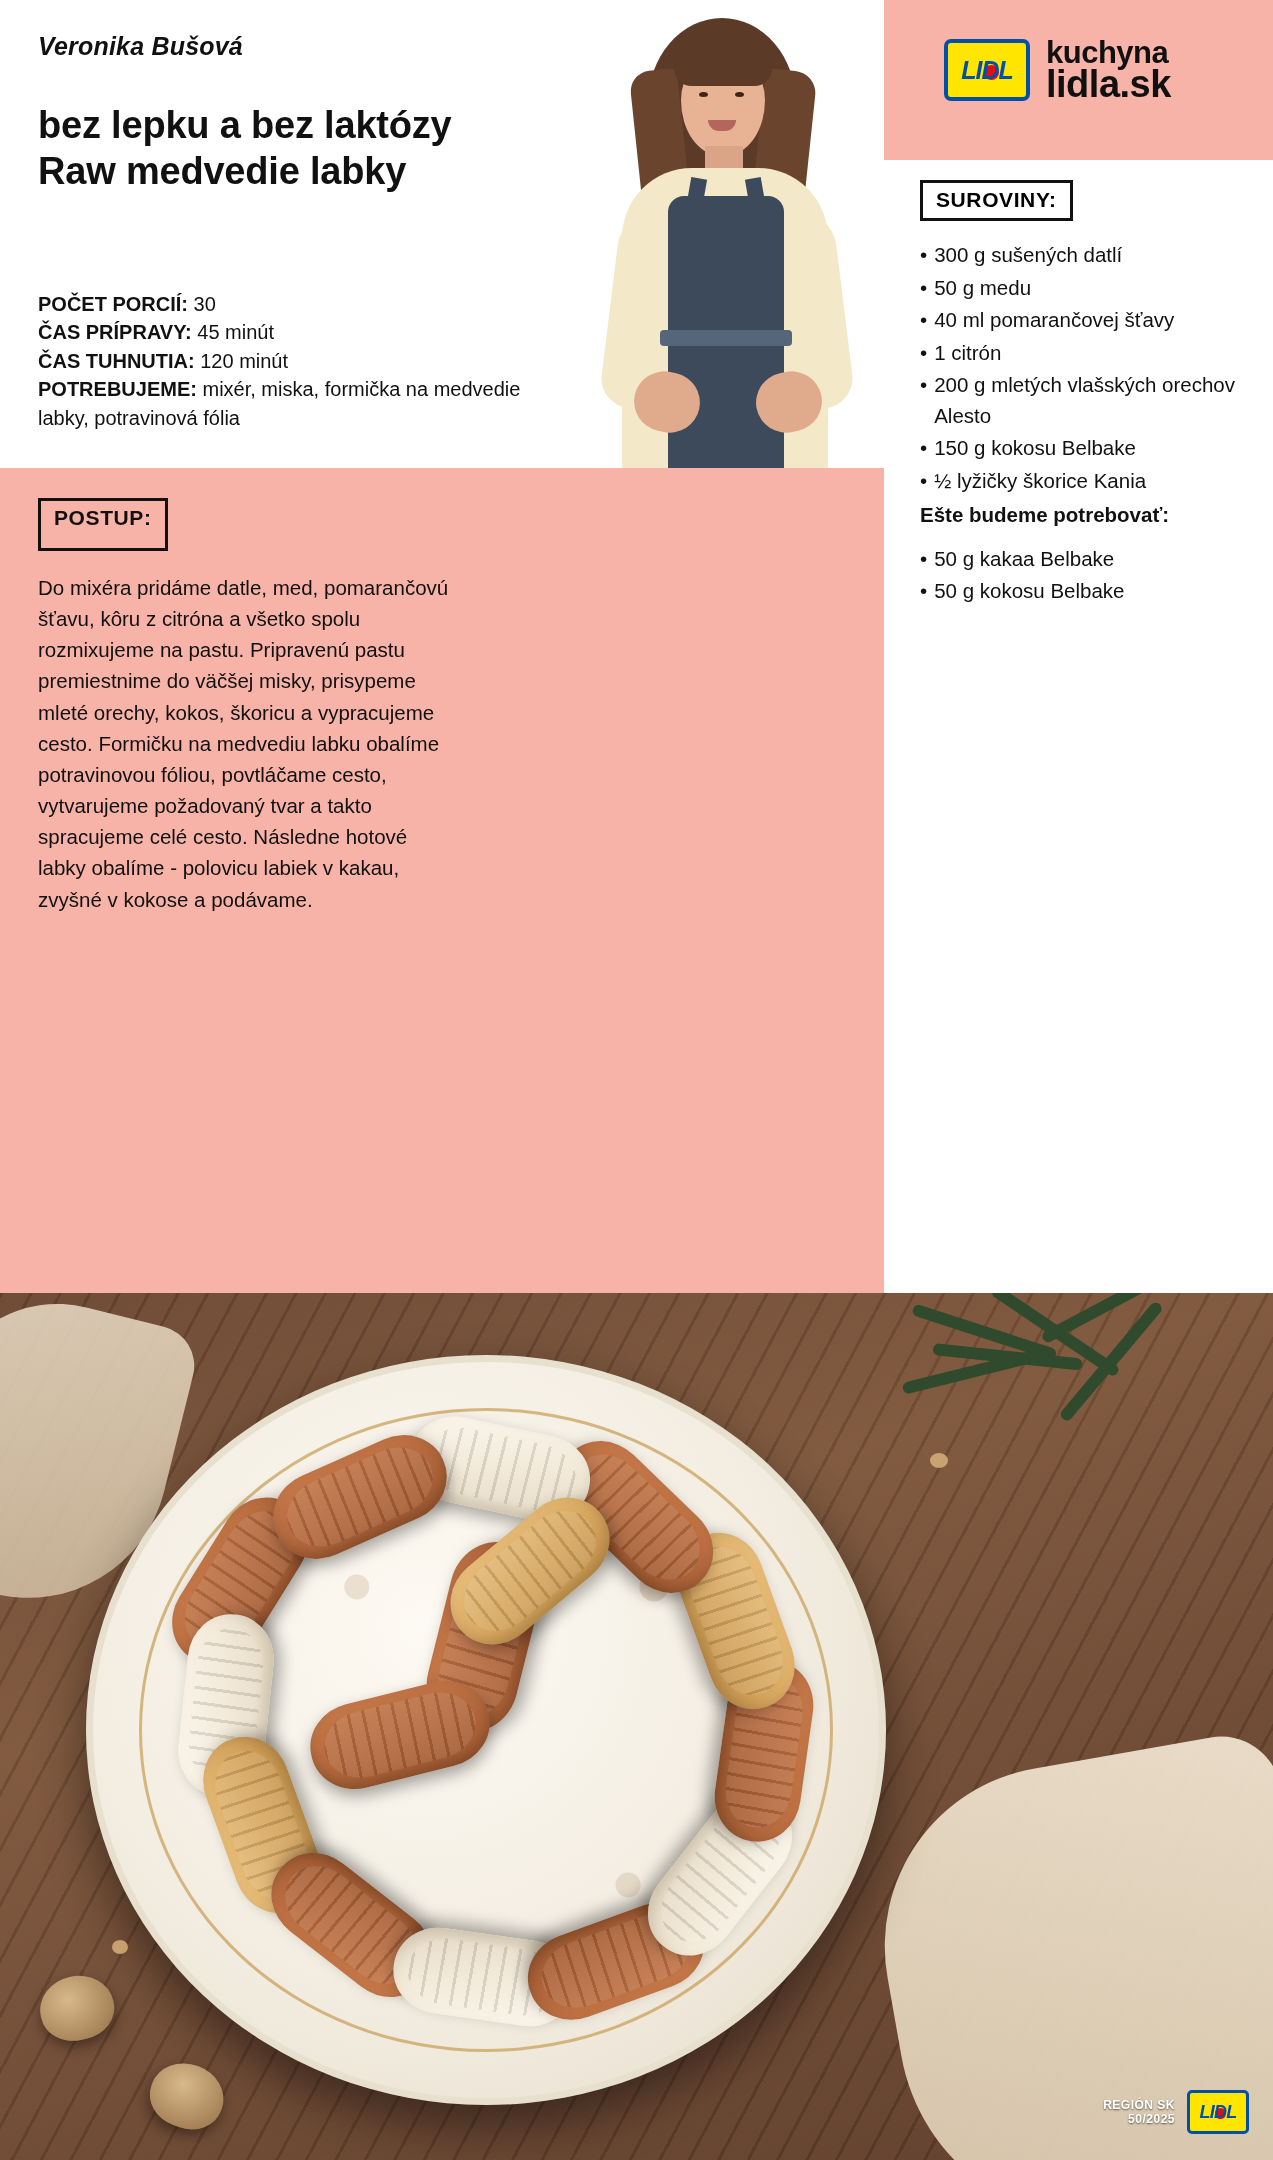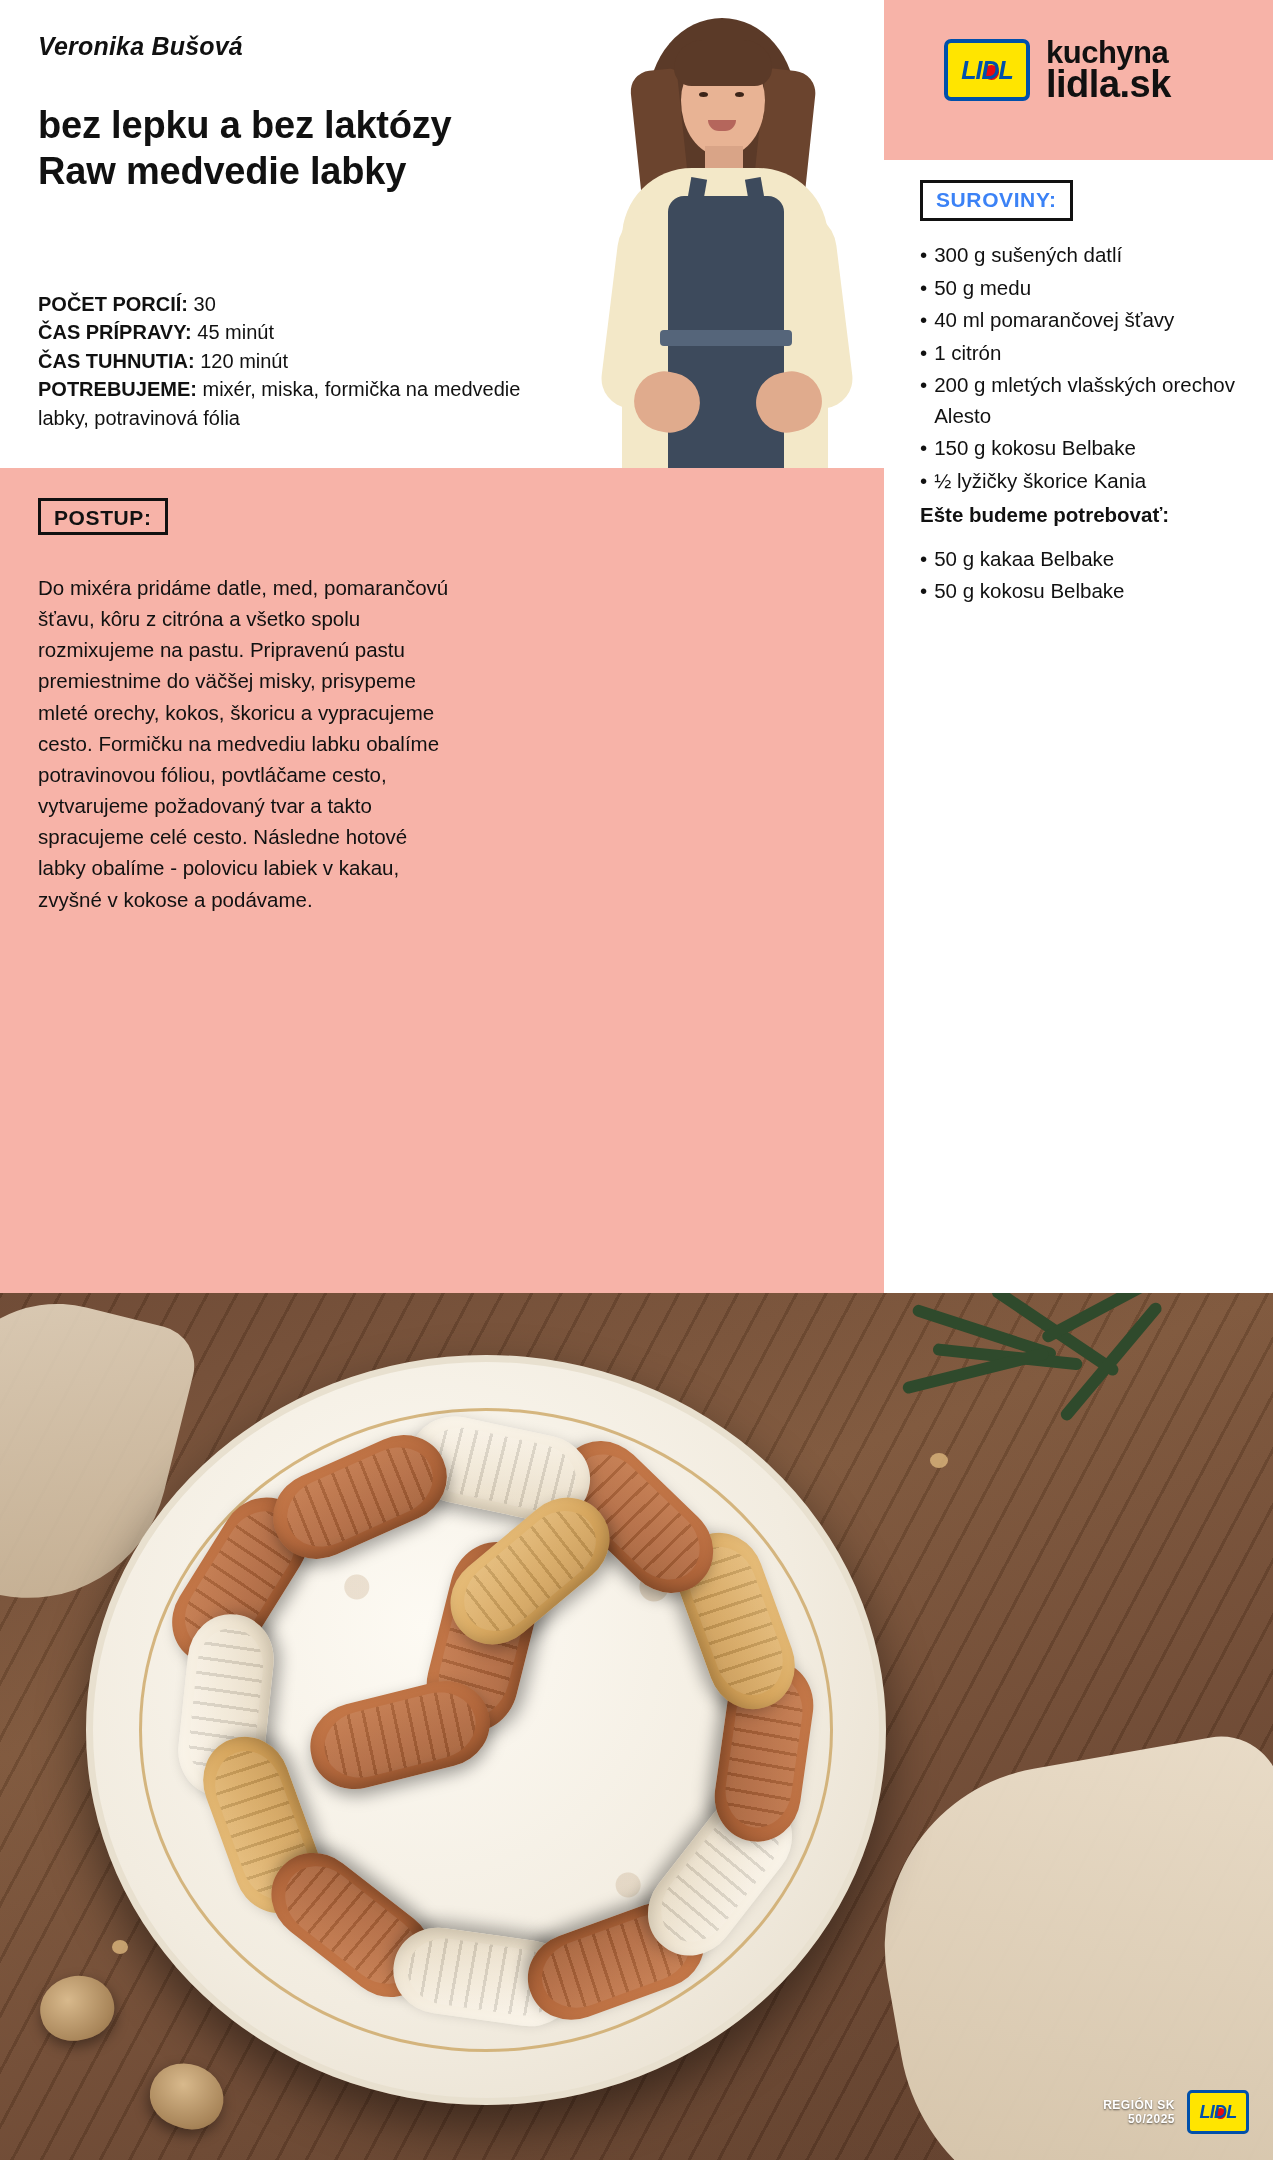--- a/index.html
+++ b/index.html
@@ -123,21 +123,21 @@
     top: 468px;
     width: 884px;
     height: 825px;
     background: #f7b3a8;
   }
   .postup-label {
     position: absolute;
     left: 38px;
     top: 498px;
     border: 3px solid #111;
-    padding: 5px 13px 2px 13px;
+    padding: 5px 13px 18px 13px;
     font-size: 21px;
     font-weight: bold;
     letter-spacing: 0.6px;
     color: #111;
     background: transparent;
   }
   .postup-text {
     position: absolute;
     left: 38px;
     top: 572px;
@@ -150,21 +150,21 @@
   
   .suroviny-label {
     position: absolute;
     left: 920px;
     top: 180px;
     border: 3px solid #111;
     padding: 5px 13px 6px 13px;
     font-size: 21px;
     font-weight: bold;
     letter-spacing: 0.6px;
-    color: #3b82f6;
+    color: #000000;
   }
   .ingredients {
     position: absolute;
     left: 920px;
     top: 240px;
     width: 330px;
     font-size: 20.5px;
     line-height: 1.49;
     color: #111;
   }

